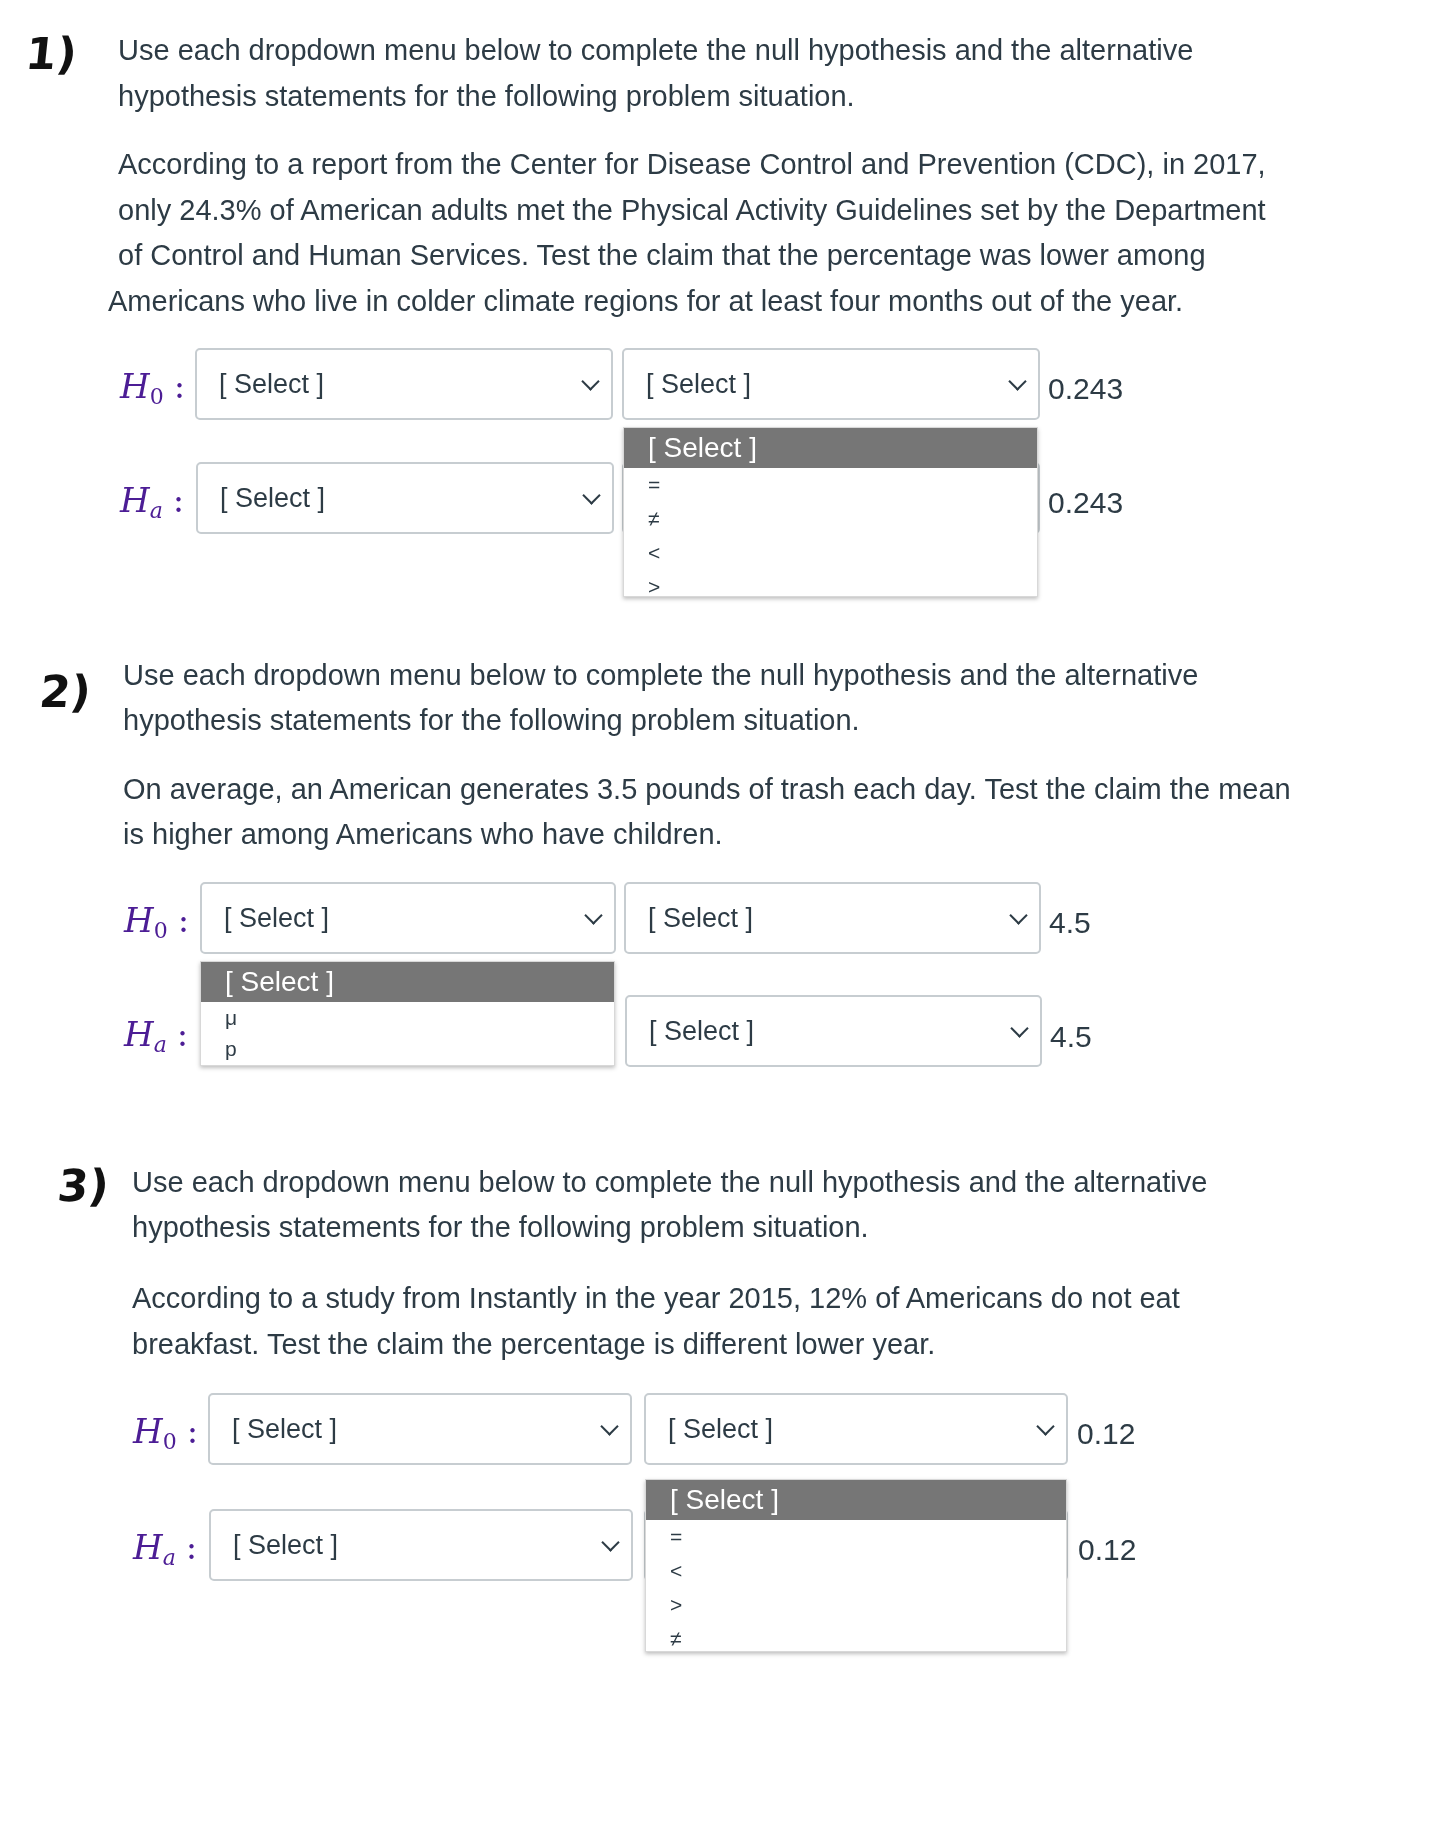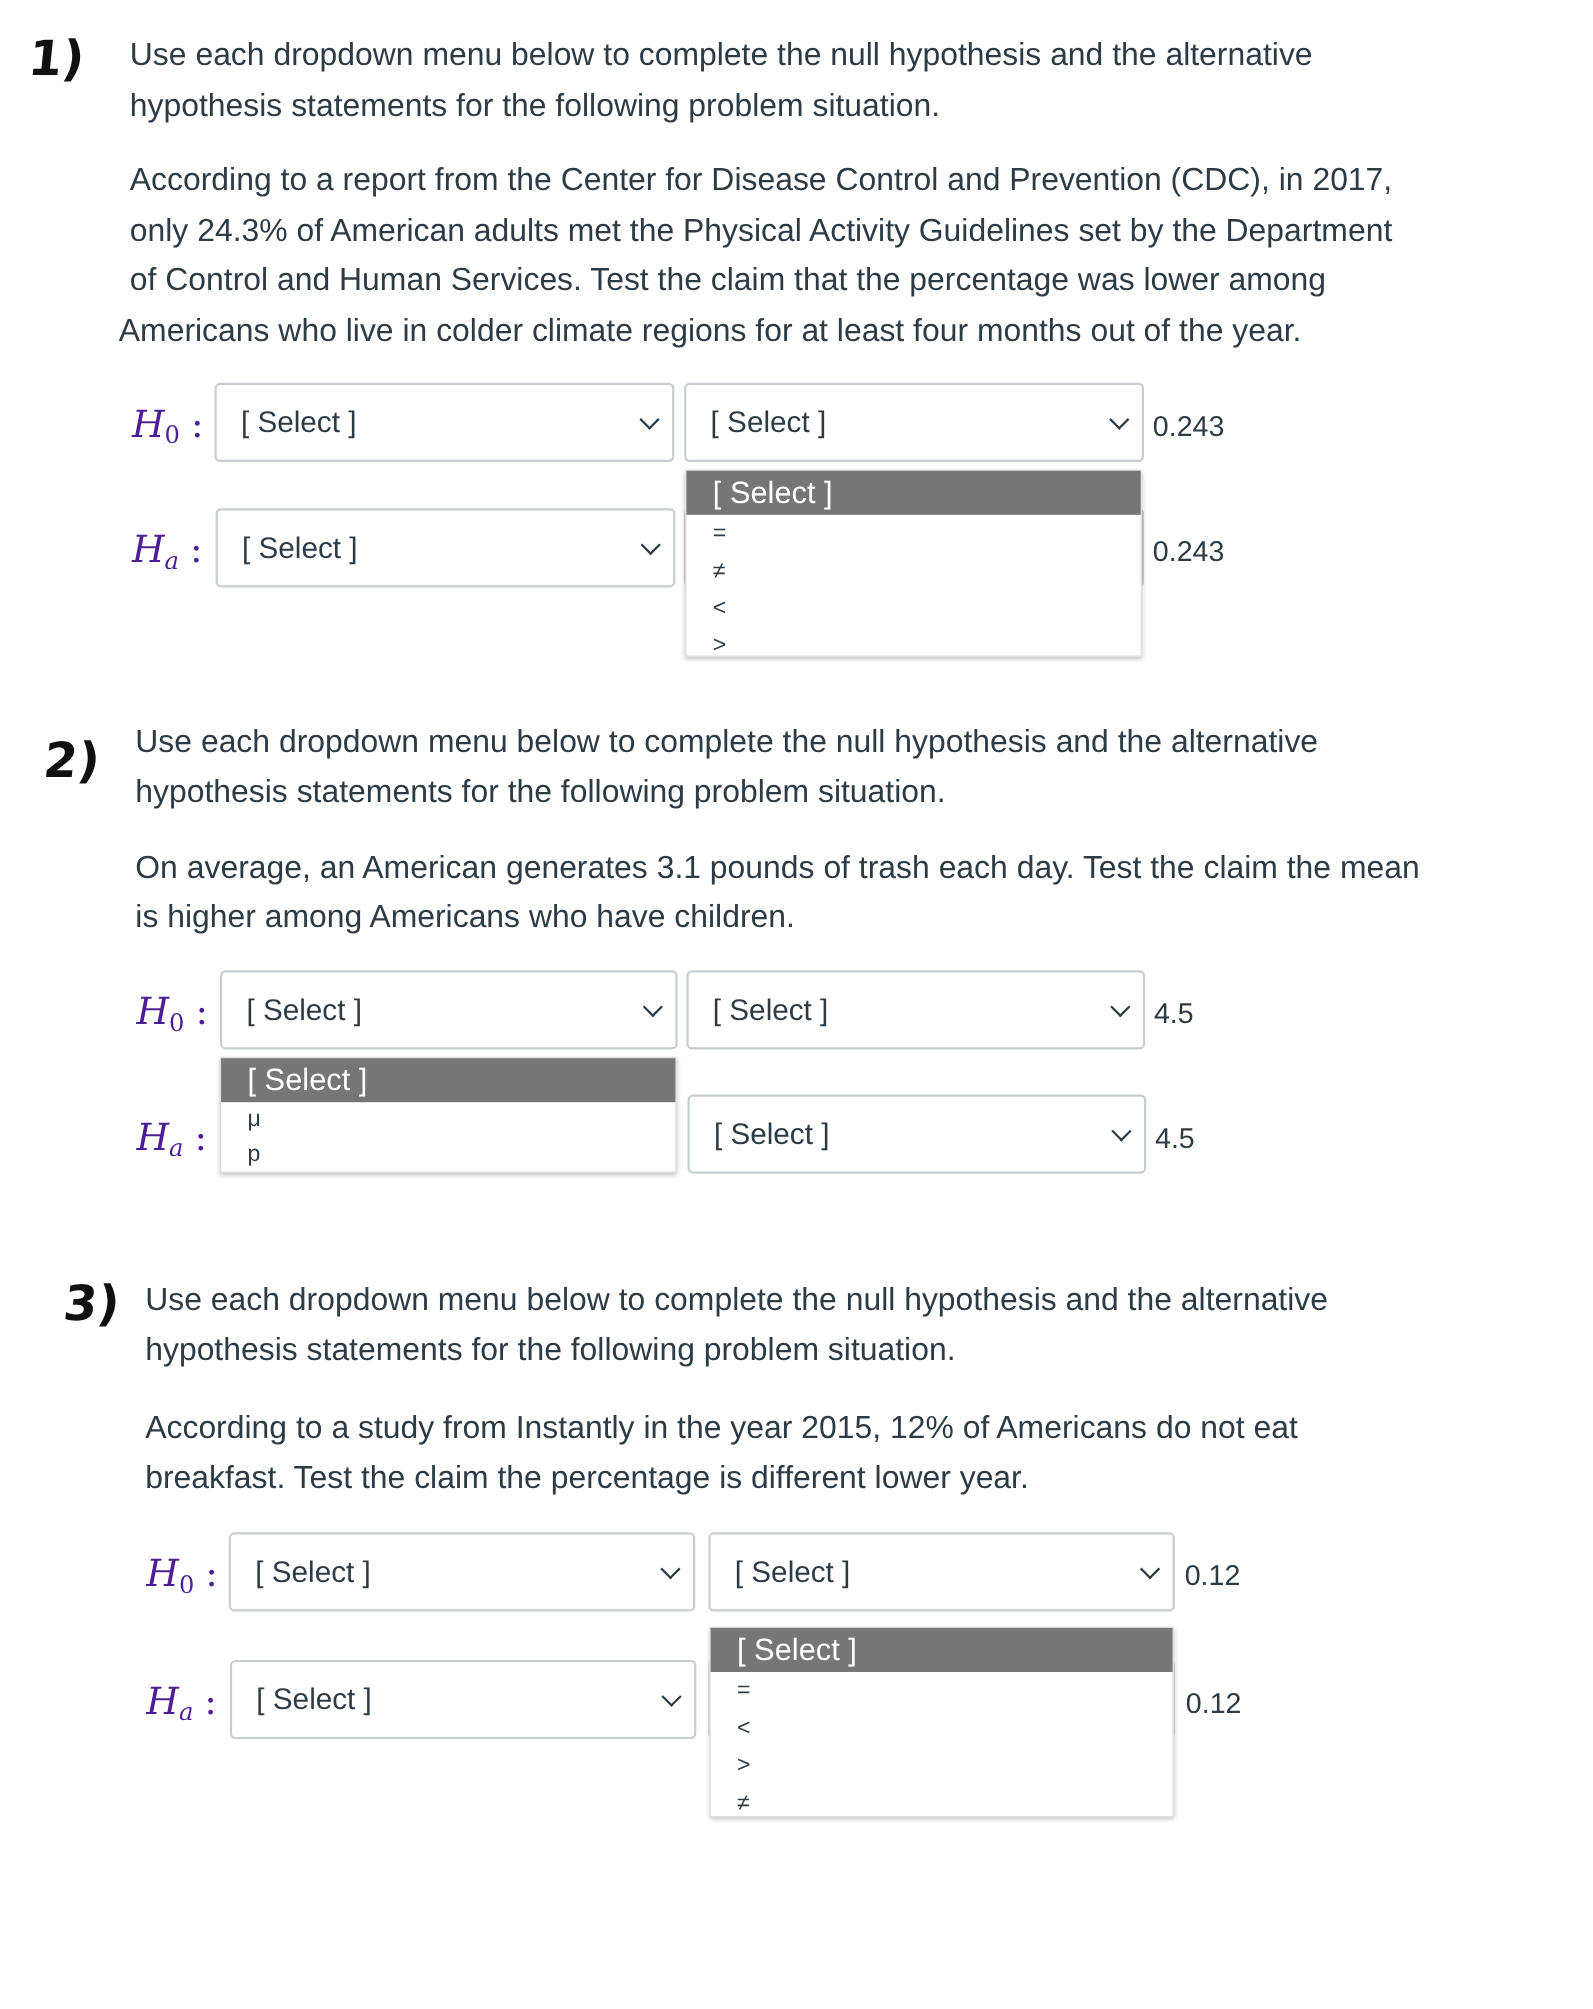--- a/index.html
+++ b/index.html
@@ -9,21 +9,21 @@
   .hand { font-family:"DejaVu Sans", sans-serif; font-size:44px; font-weight:bold; color:#111; transform:skewX(-6deg); }
   .line { position:absolute; font-size:29px; white-space:nowrap; line-height:36px; }
   .hlabel { position:absolute; font-family:"DejaVu Serif", serif; font-style:italic; font-size:34px; color:#4c1d95; white-space:nowrap; }
   .hlabel sub { font-style:normal; font-size:22px; vertical-align:-6px; }
   .hlabel sub.it { font-style:italic; }
   .hlabel .colon { font-style:normal; margin-left:10px; }
   .select { position:absolute; box-sizing:border-box; border:2px solid #c7cdd1; border-radius:5px; background:#fff;
             display:flex; align-items:center; padding-left:22px; font-size:27px; color:#2d3b45; }
   .select .chev { position:absolute; right:14px; top:50%; width:11px; height:11px; margin-top:-9px;
                   border-right:2px solid #2d3b45; border-bottom:2px solid #2d3b45; transform:rotate(45deg); }
-  .value { position:absolute; font-size:26px; color:#2d3b45; }
+  .value { position:absolute; font-size:30px; color:#2d3b45; }
   .menu { position:absolute; box-sizing:border-box; background:#fff; border:1px solid #d8d8d8;
           box-shadow:0 2px 4px rgba(0,0,0,0.25); }
   .menu .opt { height:34px; line-height:34px; padding-left:24px; font-size:21px; color:#2d3b45; }
   .menu .opt.sel { background:#767676; color:#fff; font-size:28px; height:40px; line-height:40px; }
 </style>
 </head>
 <body>
 
 <div>
   <div class="abs hand" style="left:26px;top:28px;">1)</div>
@@ -62,21 +62,21 @@
     <div class="opt">≠</div>
     <div class="opt">&lt;</div>
     <div class="opt">&gt;</div>
   </div>
 </div>
 
 <div>
   <div class="abs hand" style="left:40px;top:666px;">2)</div>
   <div class="line" style="left:123px;top:657px;">Use each dropdown menu below to complete the null hypothesis and the alternative</div>
   <div class="line" style="left:123px;top:702px;">hypothesis statements for the following problem situation.</div>
-  <div class="line" style="left:123px;top:771px;">On average, an American generates 3.1 pounds of trash each day. Test the claim the mean</div>
+  <div class="line" style="left:123px;top:771px;">On average, an American generates 3.5 pounds of trash each day. Test the claim the mean</div>
   <div class="line" style="left:123px;top:816px;">is higher among Americans who have children.</div>
 
   <div class="hlabel" style="left:124px;top:900px;"><span>H</span><sub>0</sub><span class="colon">:</span></div>
   <div class="select" style="left:200px;top:882px;width:416px;height:72px;">
       <span>[ Select ]</span>
       <span class="chev"></span>
     </div>
   <div class="select" style="left:624px;top:882px;width:417px;height:72px;">
       <span>[ Select ]</span>
       <span class="chev"></span>

